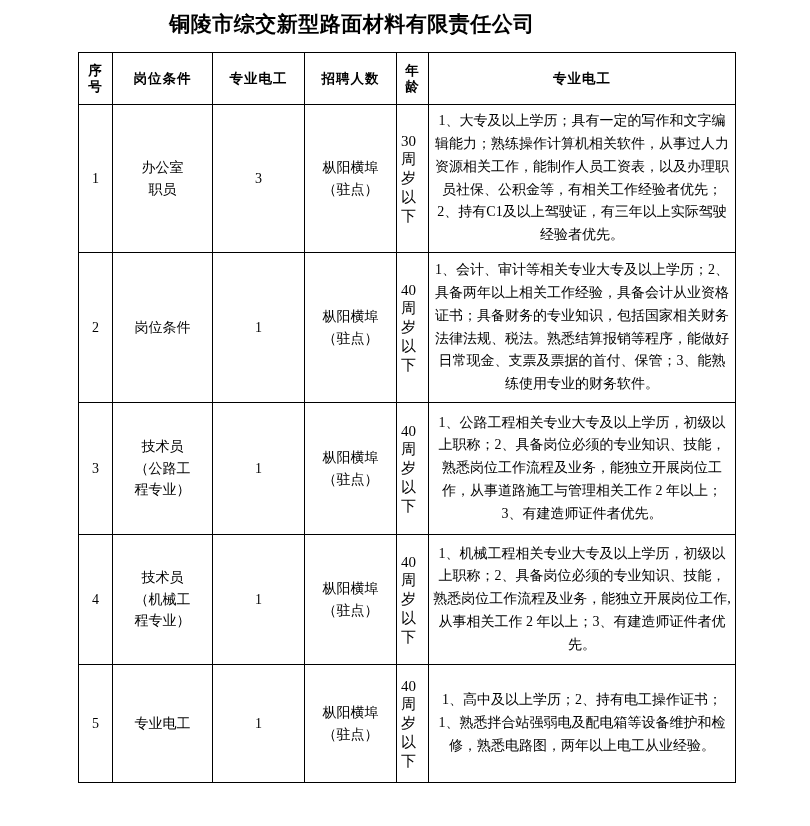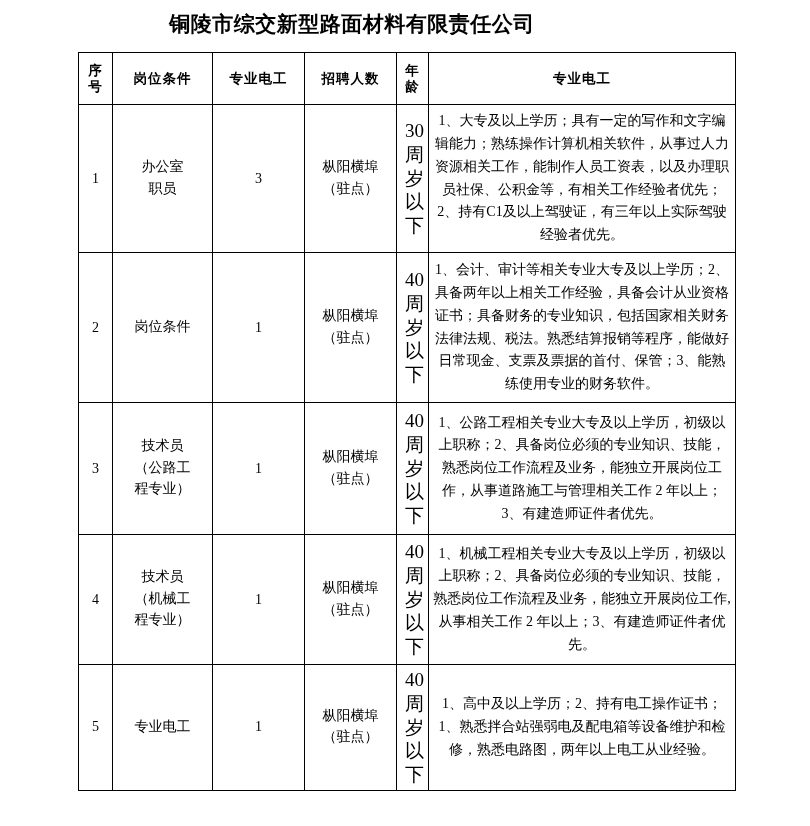--- a/index.html
+++ b/index.html
@@ -62,25 +62,25 @@
 
   td.c-no, td.c-num {
     text-align: center;
     font-size: 14px;
     font-family: "Liberation Serif", "DejaVu Serif", serif;
   }
   td.c-post, td.c-loc {
     text-align: center;
     font-size: 14px;
     line-height: 1.55;
-    font-family: Liberation Mono, monospace;
+    font-family: Liberation Serif, serif;
   }
   td.c-age {
-    text-align: right;
-    font-size: 19px;
+    text-align: left;
+    font-size: 15px;
     line-height: 1.25;
     padding-left: 1px;
     padding-right: 1px;
     font-family: "Liberation Serif", "DejaVu Serif", serif;
   }
   td.c-req {
     text-align: center;
     font-size: 14px;
     line-height: 1.62;
     padding: 6px 6px 6px 7px;

